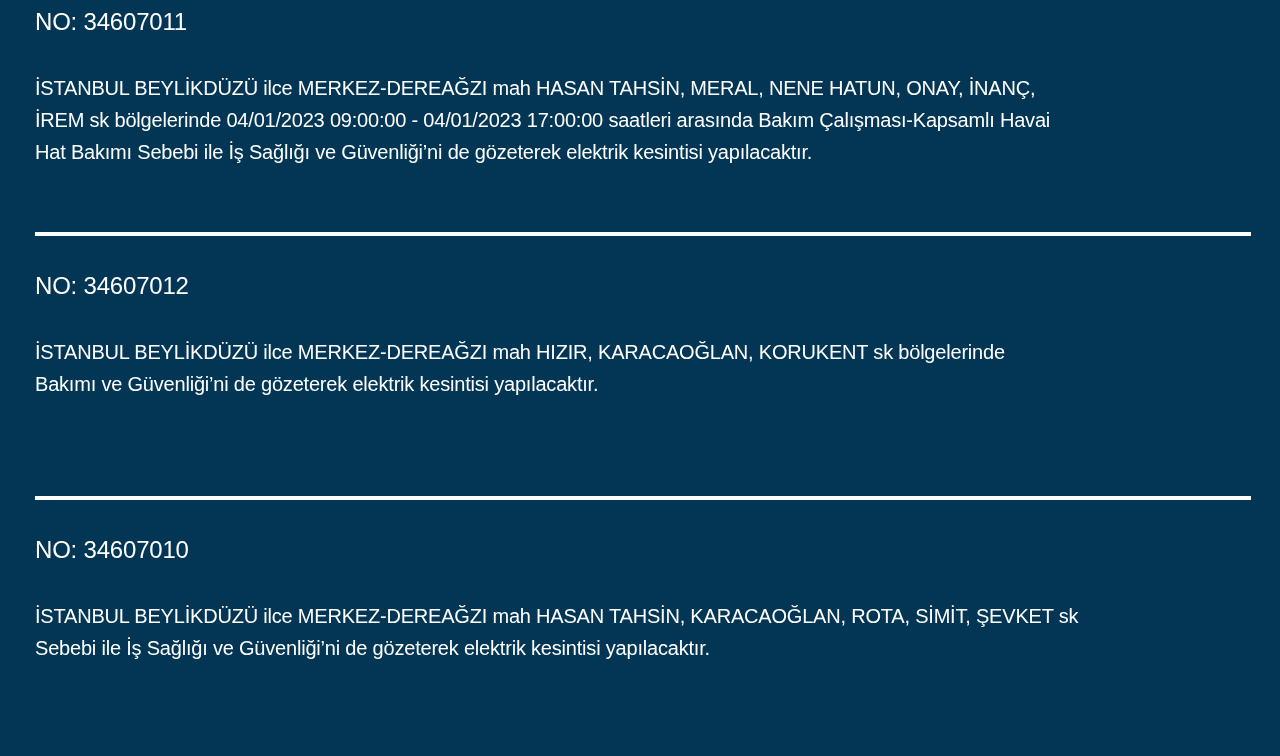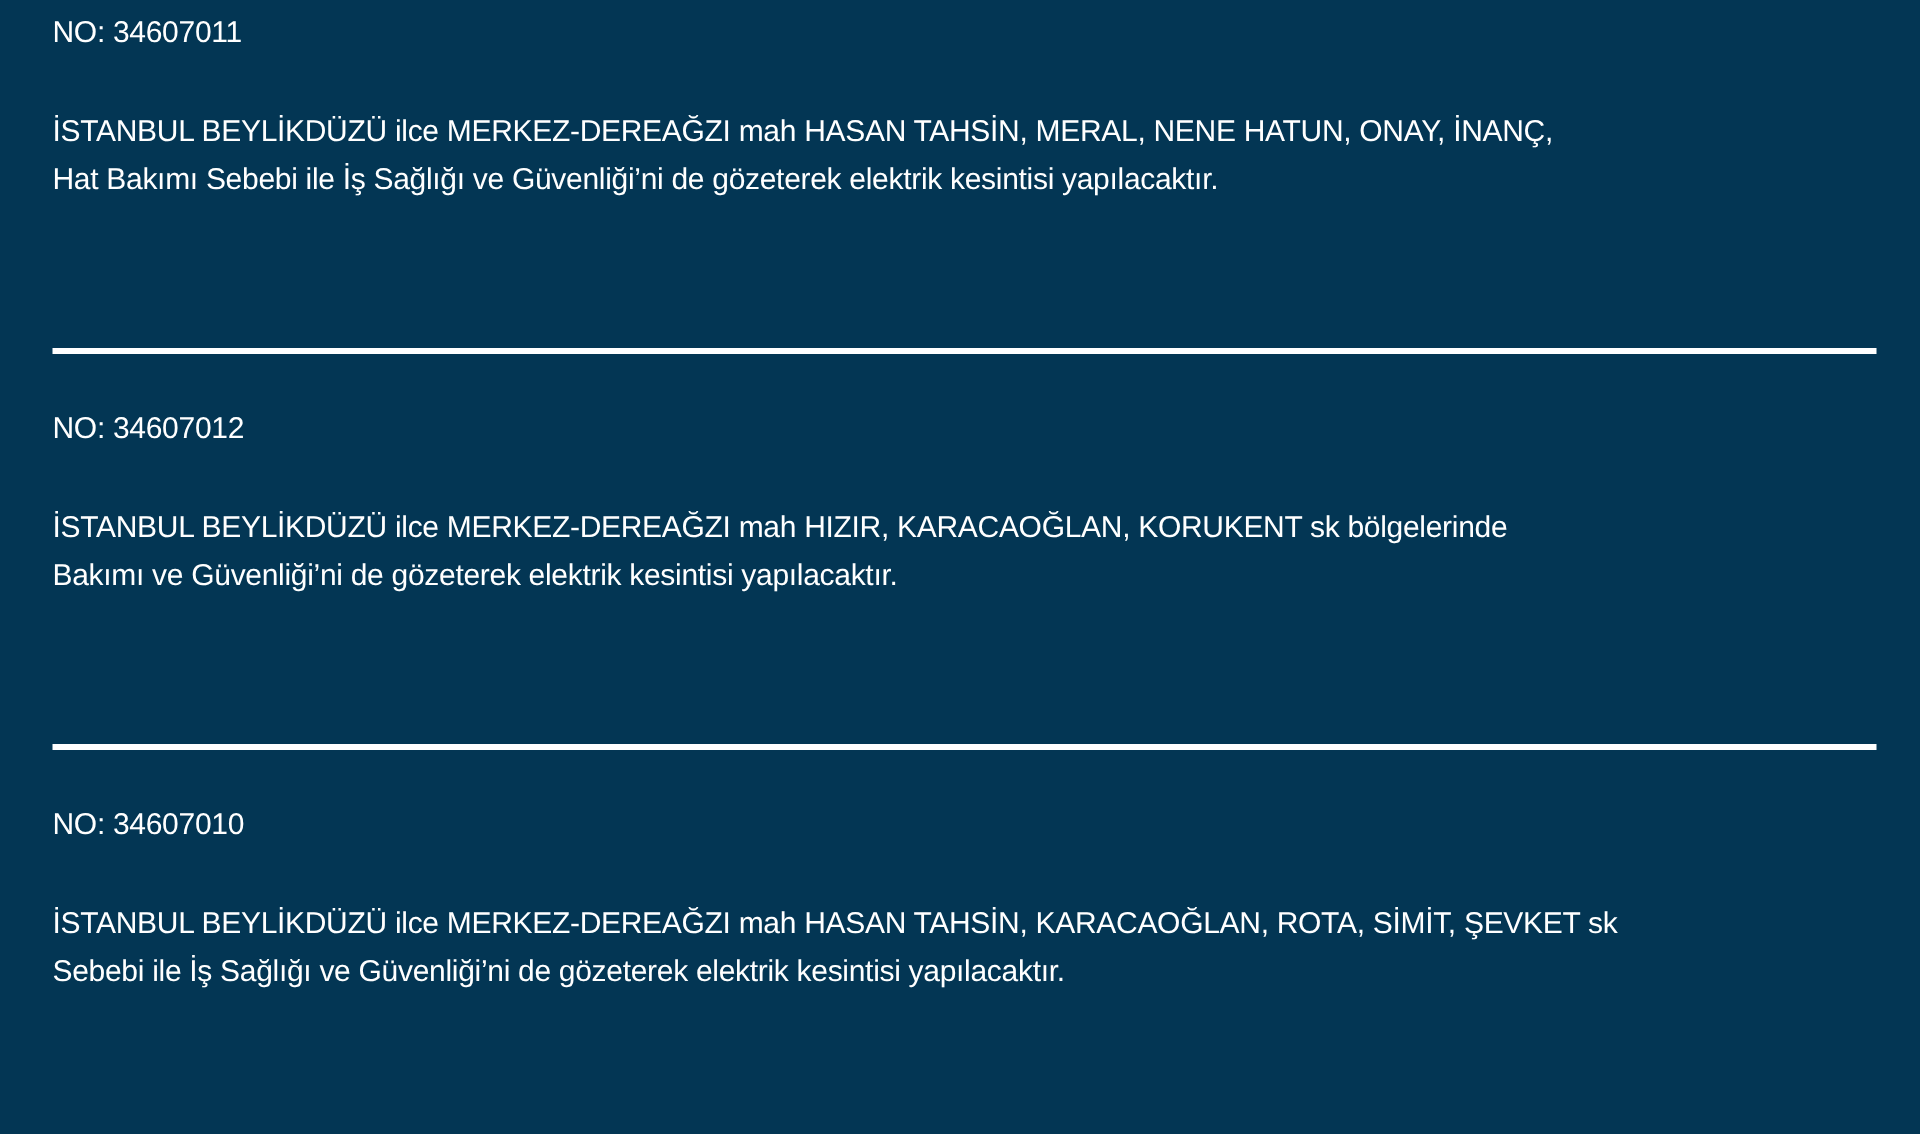--- a/index.html
+++ b/index.html
@@ -14,21 +14,21 @@
       position: relative;
       font-family: "Liberation Sans", sans-serif;
       color: #ffffff;
     }
     .notice {
       position: absolute;
       left: 35px;
       width: 1216px;
     }
     .notice-no {
-      font-size: 20px;
+      font-size: 24px;
       line-height: 24px;
       margin: 0;
       letter-spacing: -0.2px;
     }
     .notice-body {
       margin: 0;
       font-size: 20px;
       line-height: 32px;
       letter-spacing: -0.2px;
       width: 1216px;
@@ -47,20 +47,21 @@
     #n2 .notice-no { position: absolute; top: 538px; }
     #n2 .notice-body { position: absolute; top: 600px; }
   </style>
 </head>
 <body>
 
 <div class="notice" id="n0">
   <p class="notice-no">NO: 34607011</p>
   <div class="notice-body">
     <div>İSTANBUL BEYLİKDÜZÜ ilce MERKEZ-DEREAĞZI mah HASAN TAHSİN, MERAL, NENE HATUN, ONAY, İNANÇ,</div>
+    <div>İREM sk bölgelerinde 04/01/2023 09:00:00 - 04/01/2023 17:00:00 saatleri arasında Bakım Çalışması-Kapsamlı Havai</div>
     <div>Hat Bakımı Sebebi ile İş Sağlığı ve Güvenliği’ni de gözeterek elektrik kesintisi yapılacaktır.</div>
   </div>
 </div>
 
 <div class="divider" style="top:232px;"></div>
 
 <div class="notice" id="n1">
   <p class="notice-no">NO: 34607012</p>
   <div class="notice-body">
     <div>İSTANBUL BEYLİKDÜZÜ ilce MERKEZ-DEREAĞZI mah HIZIR, KARACAOĞLAN, KORUKENT sk bölgelerinde</div>

